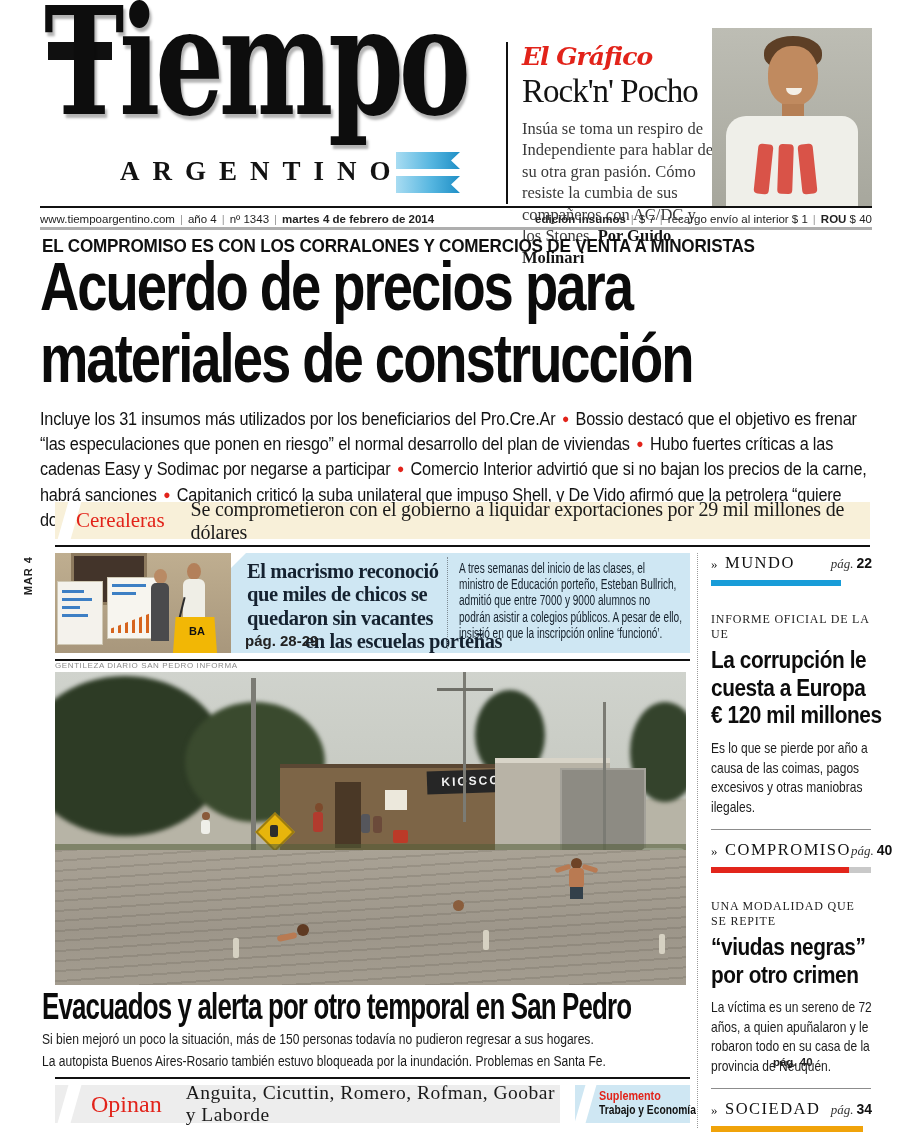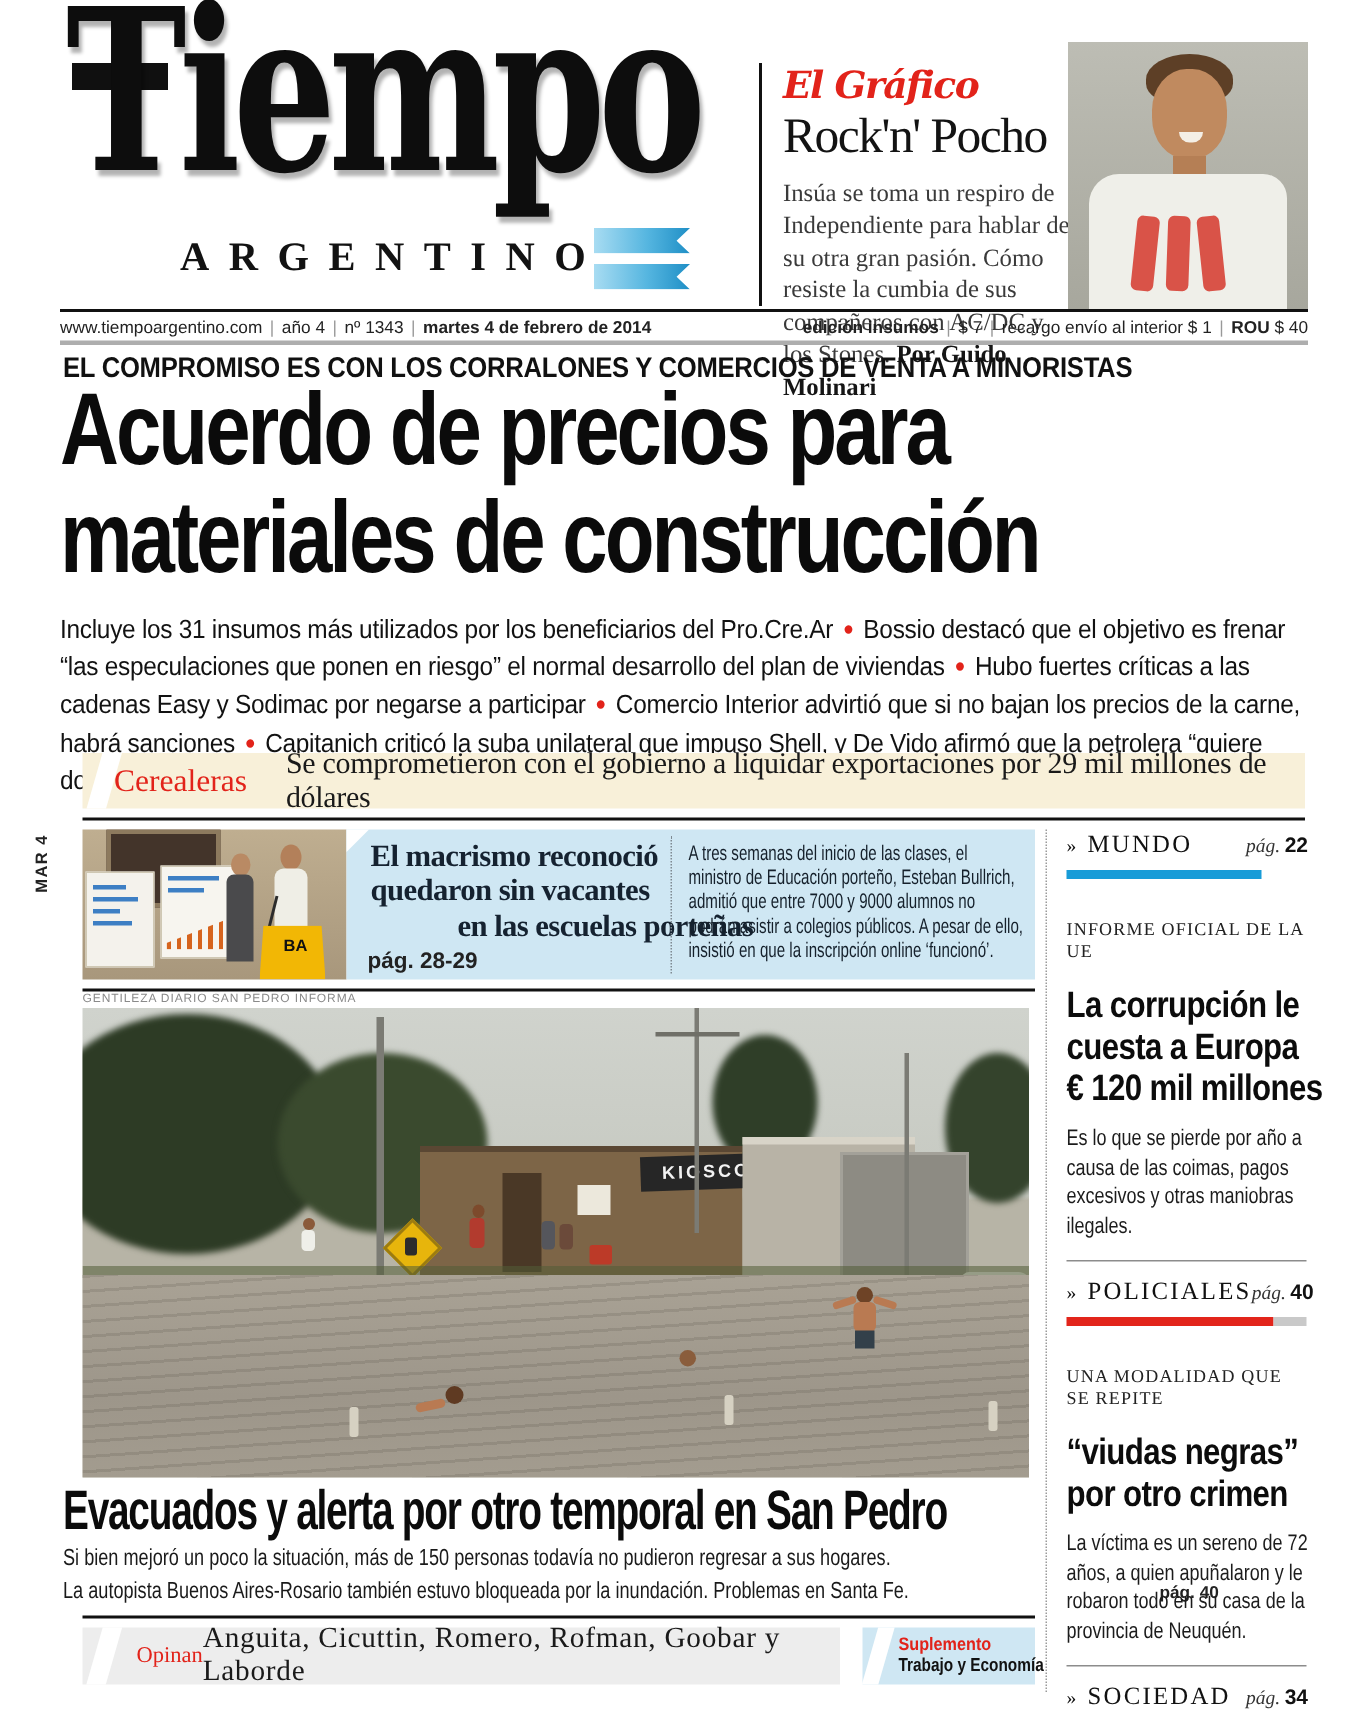--- a/index.html
+++ b/index.html
@@ -156,39 +156,39 @@
   #fp-post3{left:604px;top:262px;}
 
   
   #sp-headline{left:42px;top:986px;font-weight:bold;font-size:37px;letter-spacing:-1.2px;color:#0b0b0b;}
   #sp-headline .cond{transform:scaleX(.7);}
   #sp-deck{left:42px;top:1028px;font-size:15.5px;line-height:1.42;color:#1a1a1a;}
   #sp-deck .cond{transform:scaleX(.78);}
 
   
   #opinan{left:55px;top:1085px;width:505px;height:38px;background:#ededed;display:flex;align-items:center;}
-  #opinan-label{margin-left:36px;font-family:"Liberation Serif",serif;font-size:15px;color:#e2231a;text-align:right;}
+  #opinan-label{margin-left:36px;margin-right:24px;font-family:"Liberation Serif",serif;font-size:24px;color:#e2231a;text-align:right;}
   #opinan-names{font-family:"Liberation Serif",serif;font-size:19.5px;color:#1a1a1a;letter-spacing:.5px;}
   #suplemento{left:575px;top:1085px;width:115px;height:38px;background:#cfe7f3;}
   #suplemento .notch{left:5px;width:11px;}
   #suplemento-label{position:absolute;left:24px;top:4px;font-weight:bold;font-size:12px;color:#e2231a;transform:scaleX(.9);transform-origin:0 0;white-space:nowrap;}
   #suplemento-title{position:absolute;left:24px;top:18px;font-weight:bold;font-size:12.5px;color:#111;transform:scaleX(.82);transform-origin:0 0;white-space:nowrap;}
 
   
   #sidebar{left:697px;top:553px;width:175px;height:575px;border-left:1px dotted #9a9a9a;padding-left:13px;box-sizing:border-box;}
   .sb-header{display:flex;justify-content:space-between;align-items:baseline;}
   .sb-name{font-family:"Liberation Serif",serif;font-size:16.5px;letter-spacing:1.5px;color:#111;}
   .sb-chevron{font-size:13px;margin-right:6px;color:#111;}
   .sb-pag{font-family:"Liberation Serif",serif;font-style:italic;font-size:13px;color:#333;}
   .sb-pagnum{font-weight:bold;font-style:normal;font-family:"Liberation Sans",sans-serif;font-size:14px;color:#111;margin-left:3px;}
   .sb-bar{margin-top:7px;height:6px;width:160px;display:flex;}
   .sb-bar-fill{height:6px;}
   .sb-bar-tail{height:6px;flex:1;background:#c9c9c9;}
   .sb-kicker{margin-top:26px;font-family:"Liberation Serif",serif;font-size:12px;letter-spacing:.8px;color:#222;}
-  .sb-headline{margin-top:15px;font-weight:bold;font-size:24.5px;line-height:1.13;letter-spacing:-.5px;color:#0c0c0c;}
+  .sb-headline{margin-top:4px;font-weight:bold;font-size:24.5px;line-height:1.13;letter-spacing:-.5px;color:#0c0c0c;}
   .sb-headline .cond{transform:scaleX(.85);}
   .sb-body{margin-top:9px;width:204px;transform:scaleX(.8);transform-origin:0 0;font-size:15px;line-height:1.3;color:#1c1c1c;}
   .sb-divider{margin-top:13px;margin-bottom:10px;width:160px;border-top:1px solid #8c8c8c;}
 </style>
 </head>
 <body>
 
 <div id="page">
 
   <div class="abs" id="logo-block">
@@ -264,20 +264,21 @@
       <div class="mp" id="mp-man1"></div>
       <div class="mp" id="mp-head2"></div>
       <div class="mp" id="mp-man2"></div>
       <div class="mp" id="mp-mic"></div>
       <div class="mp" id="mp-lectern"></div>
       <div class="mp" id="mp-lectern-label">BA</div>
     </div>
     <div class="abs" id="macrismo-box">
       <div id="macrismo-headline">
         <span class="hl-line">El macrismo reconoció</span>
+        <span class="hl-line">que miles de chicos se</span>
         <span class="hl-line">quedaron sin vacantes</span>
         <span class="hl-line indent">en las escuelas porteñas</span>
       </div>
       <div id="macrismo-pag">pág. 28-29</div>
       <div id="macrismo-dotted"></div>
       <div id="macrismo-body">A tres semanas del inicio de las clases, el ministro de Educación porteño, Esteban Bullrich, admitió que entre 7000 y 9000 alumnos no podrán asistir a colegios públicos. A pesar de ello, insistió en que la inscripción online ‘funcionó’.</div>
     </div>
   </div>
 
   <div class="abs black-rule" id="rule-mid"></div>
@@ -360,21 +361,21 @@
         <div><span class="cond">La corrupción le</span></div>
         <div><span class="cond">cuesta a Europa</span></div>
         <div><span class="cond">€ 120 mil millones</span></div>
       </div>
       <div class="sb-body">Es lo que se pierde por año a causa de las coimas, pagos excesivos y otras maniobras ilegales.</div>
       <div class="sb-divider"></div>
     </div>
 
     <div class="sb-section">
       <div class="sb-header">
-        <span class="sb-name"><span class="sb-chevron">»</span><span>POLICIALES</span></span>
+        <span class="sb-name"><span class="sb-chevron">»</span><span>COMPROMISO</span></span>
         <span class="sb-pag"><span>pág.</span><span class="sb-pagnum">40</span></span>
       </div>
       <div class="sb-bar">
           <div class="sb-bar-fill" style="width: 138px; background: rgb(226, 37, 27);"></div>
           <div class="sb-bar-tail"></div>
         </div>
       <div class="sb-kicker">UNA MODALIDAD QUE SE REPITE</div>
       <div class="sb-headline">
         <div><span class="cond">“viudas negras”</span></div>
         <div><span class="cond">por otro crimen</span></div>

